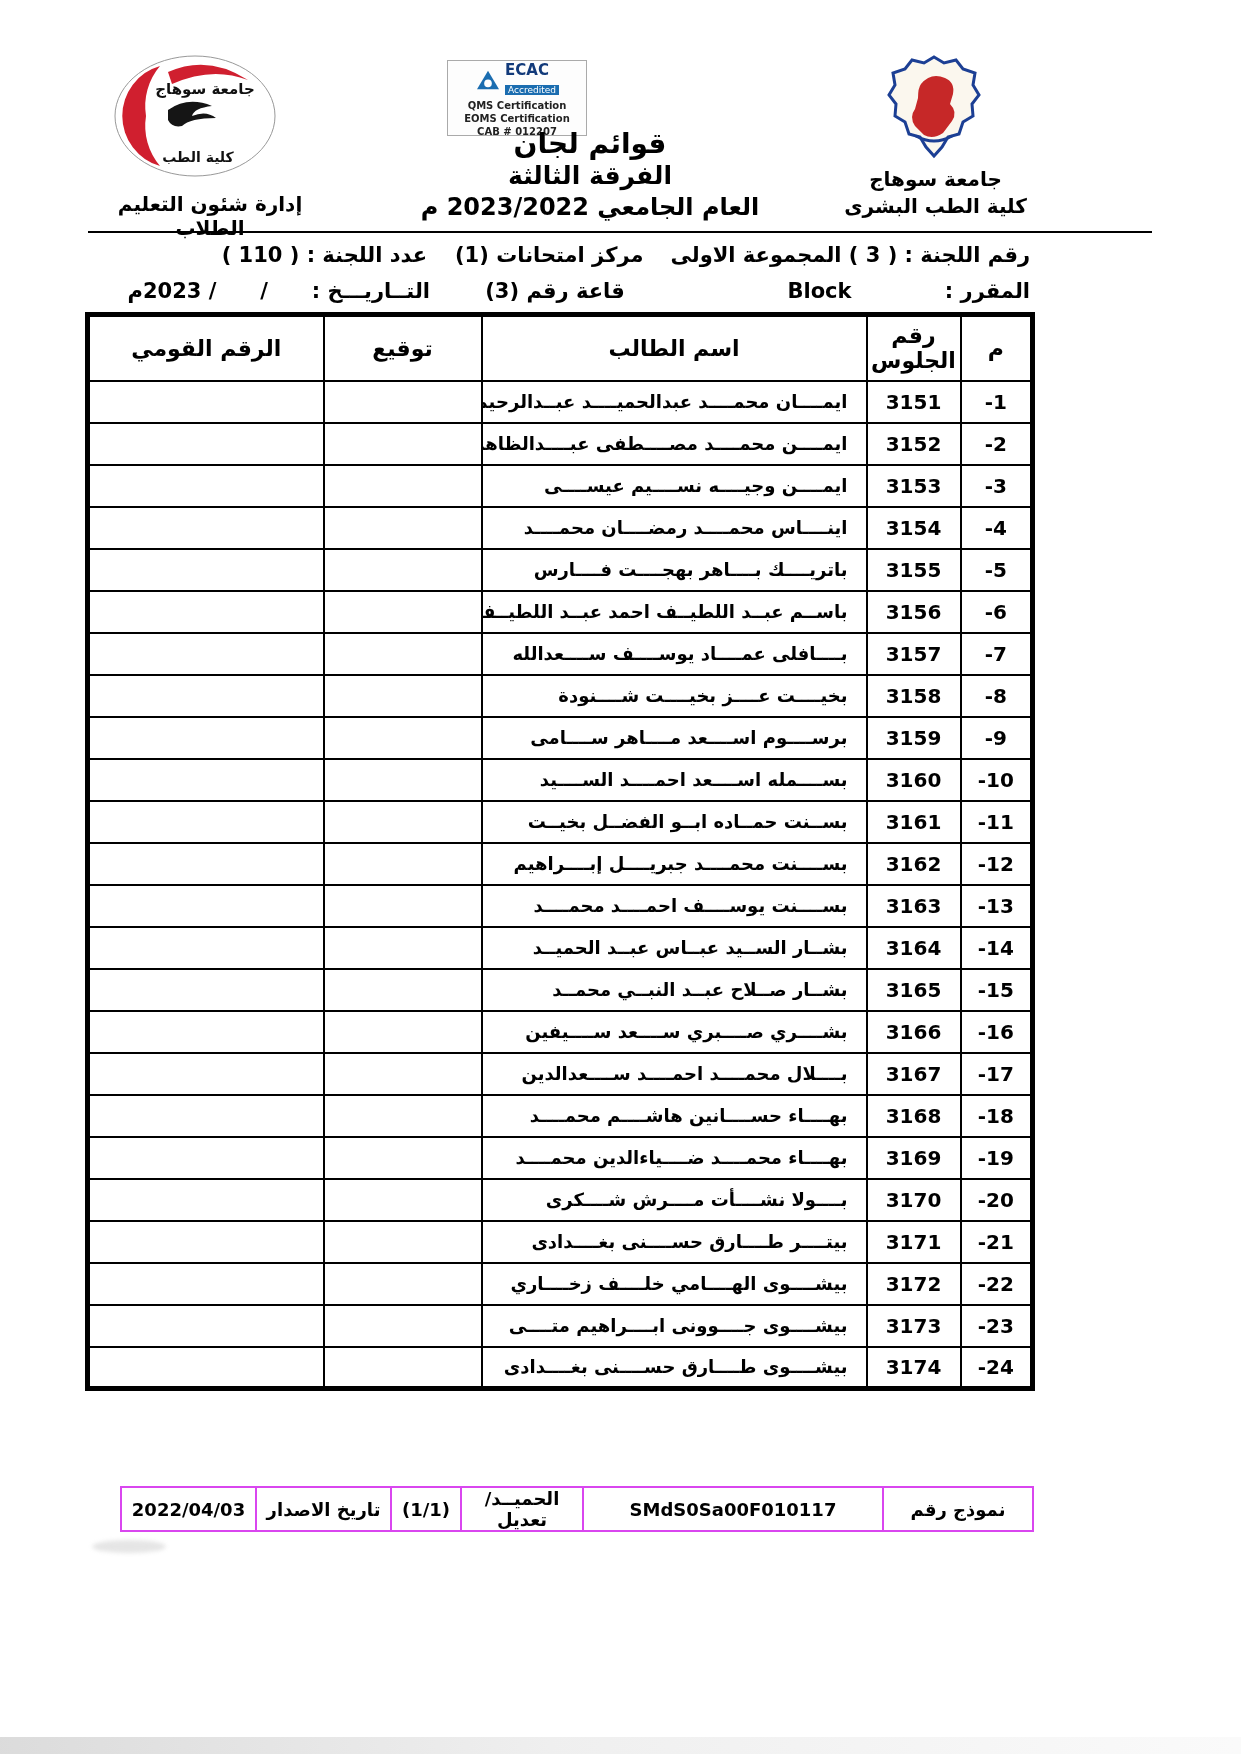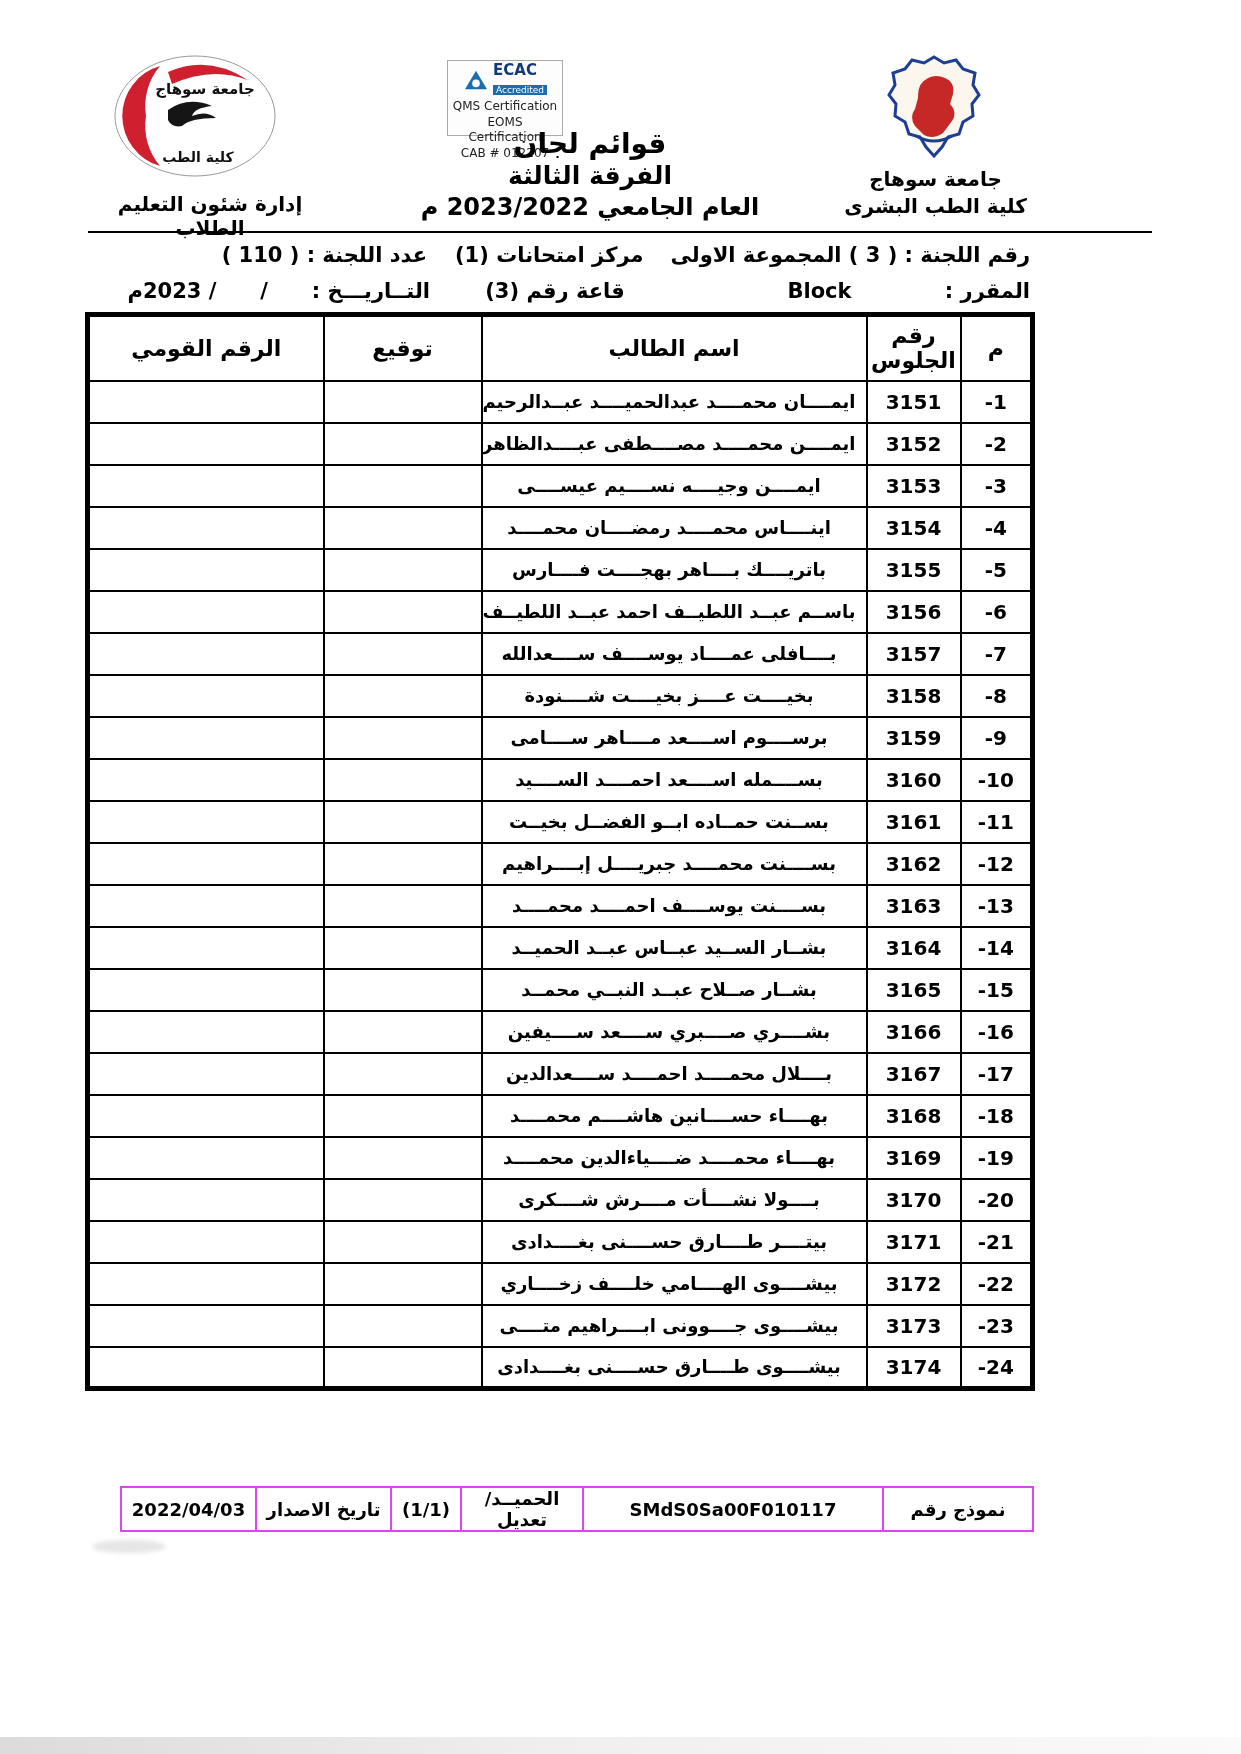--- a/index.html
+++ b/index.html
@@ -9,25 +9,25 @@
   .abs { position: absolute; }
 
   
   .caption-left { left: 95px; top: 192px; width: 230px; text-align: center; font-size: 20px; font-weight: bold; }
   .right-org { left: 838px; top: 166px; width: 195px; text-align: center; font-size: 20px; font-weight: bold; line-height: 27px; }
   .title-line { left: 400px; width: 380px; text-align: center; font-weight: bold; }
   .title-1 { top: 127px; font-size: 28px; }
   .title-2 { top: 161px; font-size: 25px; }
   .title-3 { top: 193px; font-size: 24px; }
 
-  .ecac-box { left: 447px; top: 60px; width: 116px; height: 76px; border: 1px solid #aaa; padding: 2px 3px; direction: ltr; background:#fdfdfd; }
+  .ecac-box { left: 447px; top: 60px; width: 140px; height: 76px; border: 1px solid #aaa; padding: 2px 3px; direction: ltr; background:#fdfdfd; }
   .ecac-top { display: flex; align-items: center; gap: 4px; justify-content: center; }
   .ecac-name { color: #123a7a; font-size: 15px; font-weight: bold; line-height: 1; }
   .ecac-sub { background: #1b6db0; color: #fff; font-size: 9px; padding: 0 3px; display: inline-block; margin-top: 4px; }
-  .ecac-details { margin-top: 2px; font-size: 12px; line-height: 1.3; text-align: center; color: #222; font-weight: normal; }
+  .ecac-details { margin-top: 2px; font-size: 10px; line-height: 1.3; text-align: center; color: #222; font-weight: bold; }
 
   .aja-box { left: 587px; top: 64px; width: 145px; height: 66px; border: 1px solid #777; direction: ltr; background:#fdfdfd; }
   .aja-top { display: flex; align-items: center; justify-content: center; gap: 8px; padding: 3px 0 1px 0; }
   .aja-name { color: #5b6b85; font-size: 22px; font-weight: bold; letter-spacing: 2px; line-height: 1; }
   .aja-iso { border-top: 1px solid #777; font-size: 10px; font-weight: bold; text-align: center; line-height: 1.35; padding-top: 2px; color: #222; }
 
   .header-rule { left: 88px; top: 231px; width: 1064px; border-top: 2px solid #000; height: 0; }
 
   
   .info { font-size: 21px; font-weight: bold; white-space: pre; }
@@ -40,21 +40,21 @@
   .date-field { left: 130px; top: 279px; width: 300px; direction: rtl; text-align: right; }
 
   
   .students-wrap { left: 85px; top: 312px; }
   table.students { border-collapse: collapse; table-layout: fixed; width: 945px; border: 5px solid #000; }
   table.students th, table.students td { border: 2px solid #000; }
   table.students thead th { height: 66px; font-size: 22px; font-weight: bold; text-align: center; vertical-align: middle; line-height: 1.15; }
   table.students td { height: 42px; vertical-align: middle; }
   td.c-index { text-align: center; font-weight: bold; font-size: 20px; direction: rtl; }
   td.c-seat { text-align: center; font-weight: bold; font-size: 20px; }
-  td.c-name { text-align: center; padding-right: 10px; font-weight: bold; font-size: 18px; white-space: nowrap; overflow: hidden; }
+  td.c-name { text-align: right; padding-right: 18px; font-weight: bold; font-size: 18px; white-space: nowrap; overflow: hidden; }
 
   
   .footer-wrap { left: 120px; top: 1486px; }
   table.footer { border-collapse: collapse; table-layout: fixed; width: 912px; direction: rtl; }
   table.footer td { border: 2px solid #d946ef; height: 37px; text-align: center; vertical-align: middle; font-size: 18px; font-weight: bold; }
   td.code-cell { direction: ltr; border-radius: 11px; }
 
   
   .smudge { left: 92px; top: 1540px; width: 74px; height: 13px; background: #9a9a9a; opacity: .25; border-radius: 50%; filter: blur(2px); }
   .scan-edge { left: 0; top: 1737px; width: 100%; height: 17px; opacity: .45;

